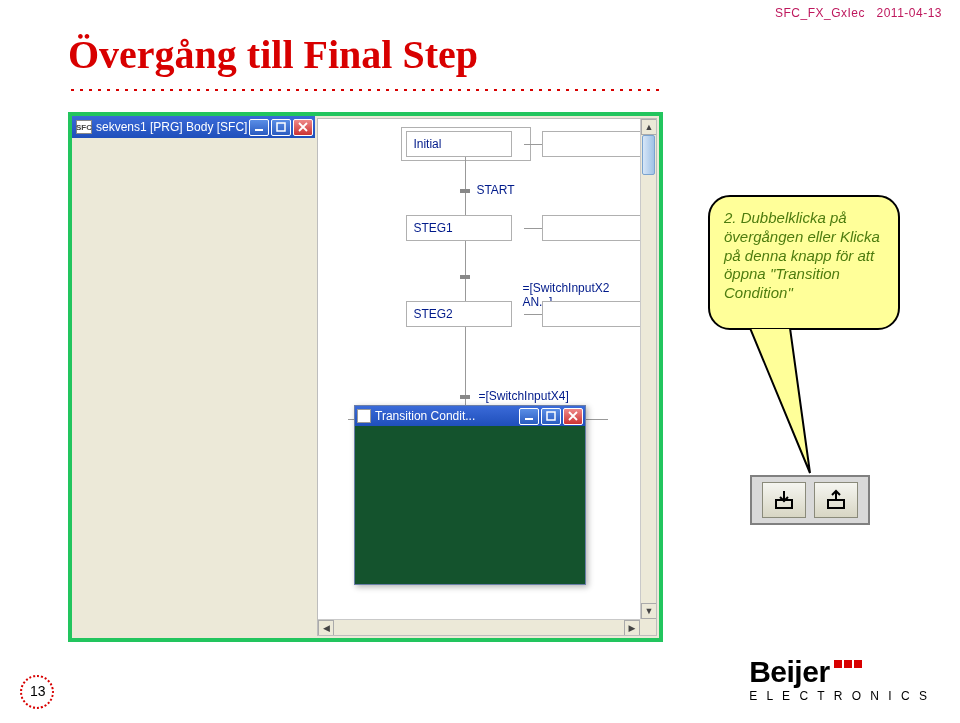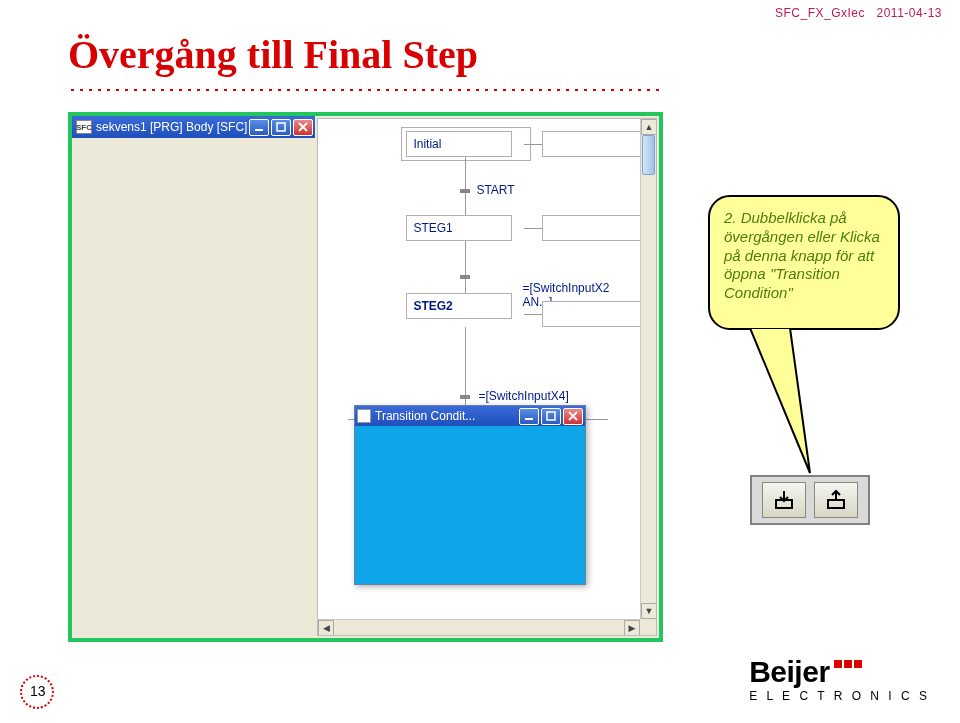--- a/index.html
+++ b/index.html
@@ -142,21 +142,21 @@
   .action-box {
     position:absolute; width:150px; height:26px; border:1px solid #b0b0b0; background:#fff;
   }
 
   
   .tc-window {
     position: absolute;
     top: 405px; left: 354px;
     width: 232px; height: 180px;
     border: 1px solid #6a7ea7;
-    background: #0ea5e9;
+    background: #14532d;
     display:flex; flex-direction:column;
     box-shadow: 2px 2px 6px rgba(0,0,0,0.3);
   }
   .tc-title {
     height: 20px;
     background: linear-gradient(#3a6ad8,#1f4fbb);
     color:#fff; font-size:12px;
     display:flex; align-items:center; padding:0 2px;
   }
   .tc-title .icon {
@@ -293,21 +293,21 @@
         <span>STEG1</span>
       </div>
       <div class="action-attach" style="left:196px; top:105px; width:18px;"></div>
       <div class="action-box" style="left:214px; top:92px;"></div>
 
       <div class="vline" style="left:137px; top:118px; height:40px;"></div>
       <div class="trans-bar" style="left:132px; top:152px;"></div>
       <span class="trans-label" style="left:150px; top:158px;margin-left:44px;">=[SwitchInputX2 AN...]</span>
 
       <div class="vline" style="left:137px; top:156px; height:22px;"></div>
-      <div class="step-box" style="left:78px; top:170px;font-weight:bold;">
+      <div class="step-box" style="left:78px; top:178px;">
         <span>STEG2</span>
       </div>
       <div class="action-attach" style="left:196px; top:191px; width:18px;"></div>
       <div class="action-box" style="left:214px; top:178px;"></div>
 
       <div class="vline" style="left:137px; top:204px; height:74px;"></div>
       <div class="trans-bar" style="left:132px; top:272px;"></div>
       <span class="trans-label" style="left:150px; top:266px;">=[SwitchInputX4]</span>
 
       <div class="vline" style="left:137px; top:276px; height:20px;"></div>

